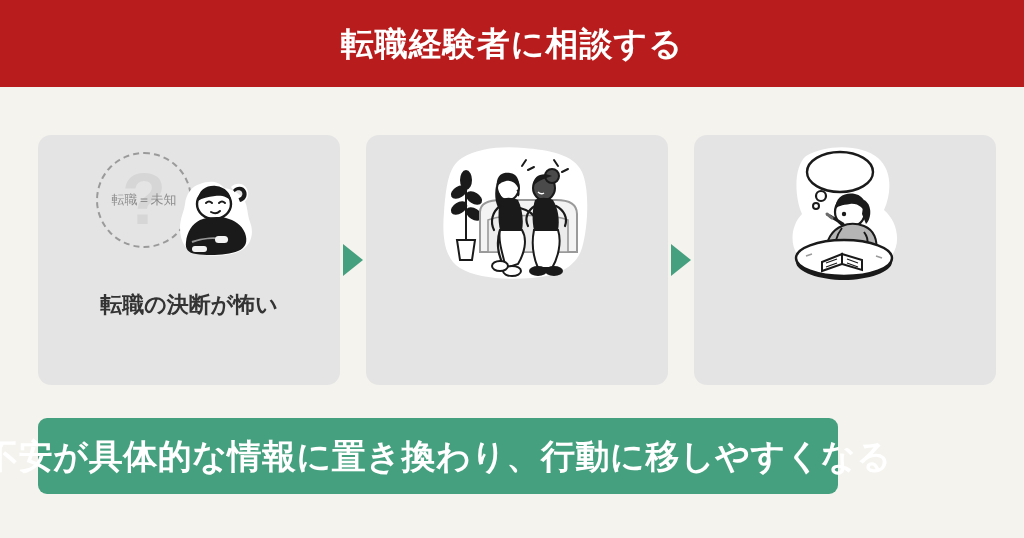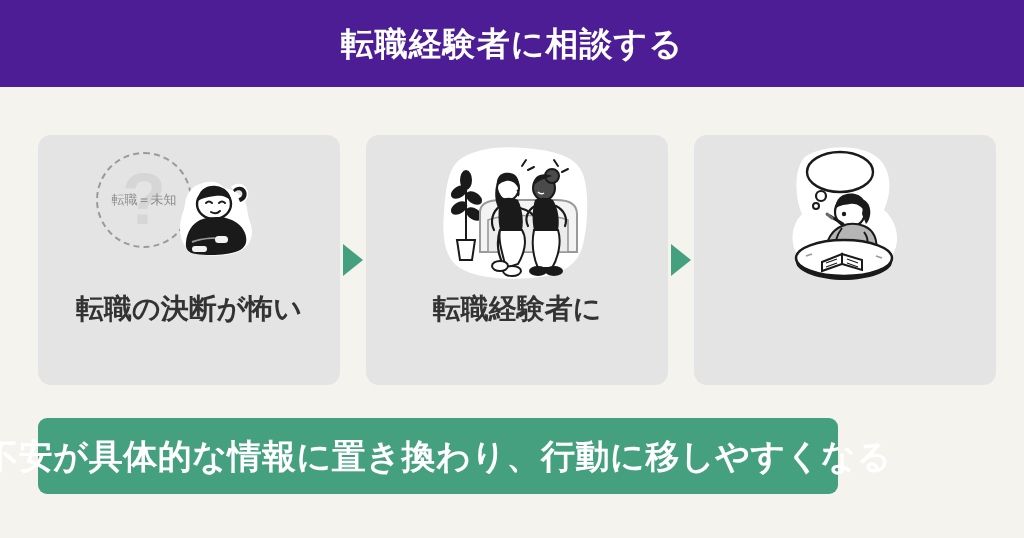--- a/index.html
+++ b/index.html
@@ -13,21 +13,21 @@
   body {
     background: #f4f3ee;
     font-family: "Liberation Sans", "DejaVu Sans", sans-serif;
     position: relative;
   }
 
   
   .header-bar {
     width: 1024px;
     height: 87px;
-    background: #4c1d95;
+    background: #b91c1c;
     display: flex;
     align-items: center;
     justify-content: center;
   }
   .header-title {
     color: #ffffff;
     font-size: 33px;
     font-weight: bold;
     letter-spacing: 1px;
     line-height: 1;
@@ -60,21 +60,21 @@
     height: 160px;
     width: 100%;
     display: flex;
     align-items: center;
     justify-content: center;
     position: relative;
   }
 
   .card-label {
     color: #333333;
-    font-size: 28px;
+    font-size: 22px;
     font-weight: bold;
     line-height: 1.28;
     text-align: center;
     width: 100%;
     padding: 0 16px;
     margin-top: -4px;
     font-family: Liberation Serif, serif;
   }
   .card-label .line { display: block; }
 
@@ -259,21 +259,20 @@
 
         <g stroke="#1a1a1a" stroke-width="2" stroke-linecap="round">
           <path d="M90 26 L94 20"></path>
             <path d="M96 30 L102 27"></path>
           <path d="M126 26 L122 20"></path>
             <path d="M130 32 L136 29"></path>
         </g>
       </svg>
     </div>
     <div class="card-label">
-      <span class="line">転職経験者に</span>
     </div>
   </div>
 
   <div class="step-arrow">
     <div class="tri"></div>
   </div>
 
   <div class="step-card">
     <div class="card-art">
       <svg class="art3" viewBox="0 0 130 150">

